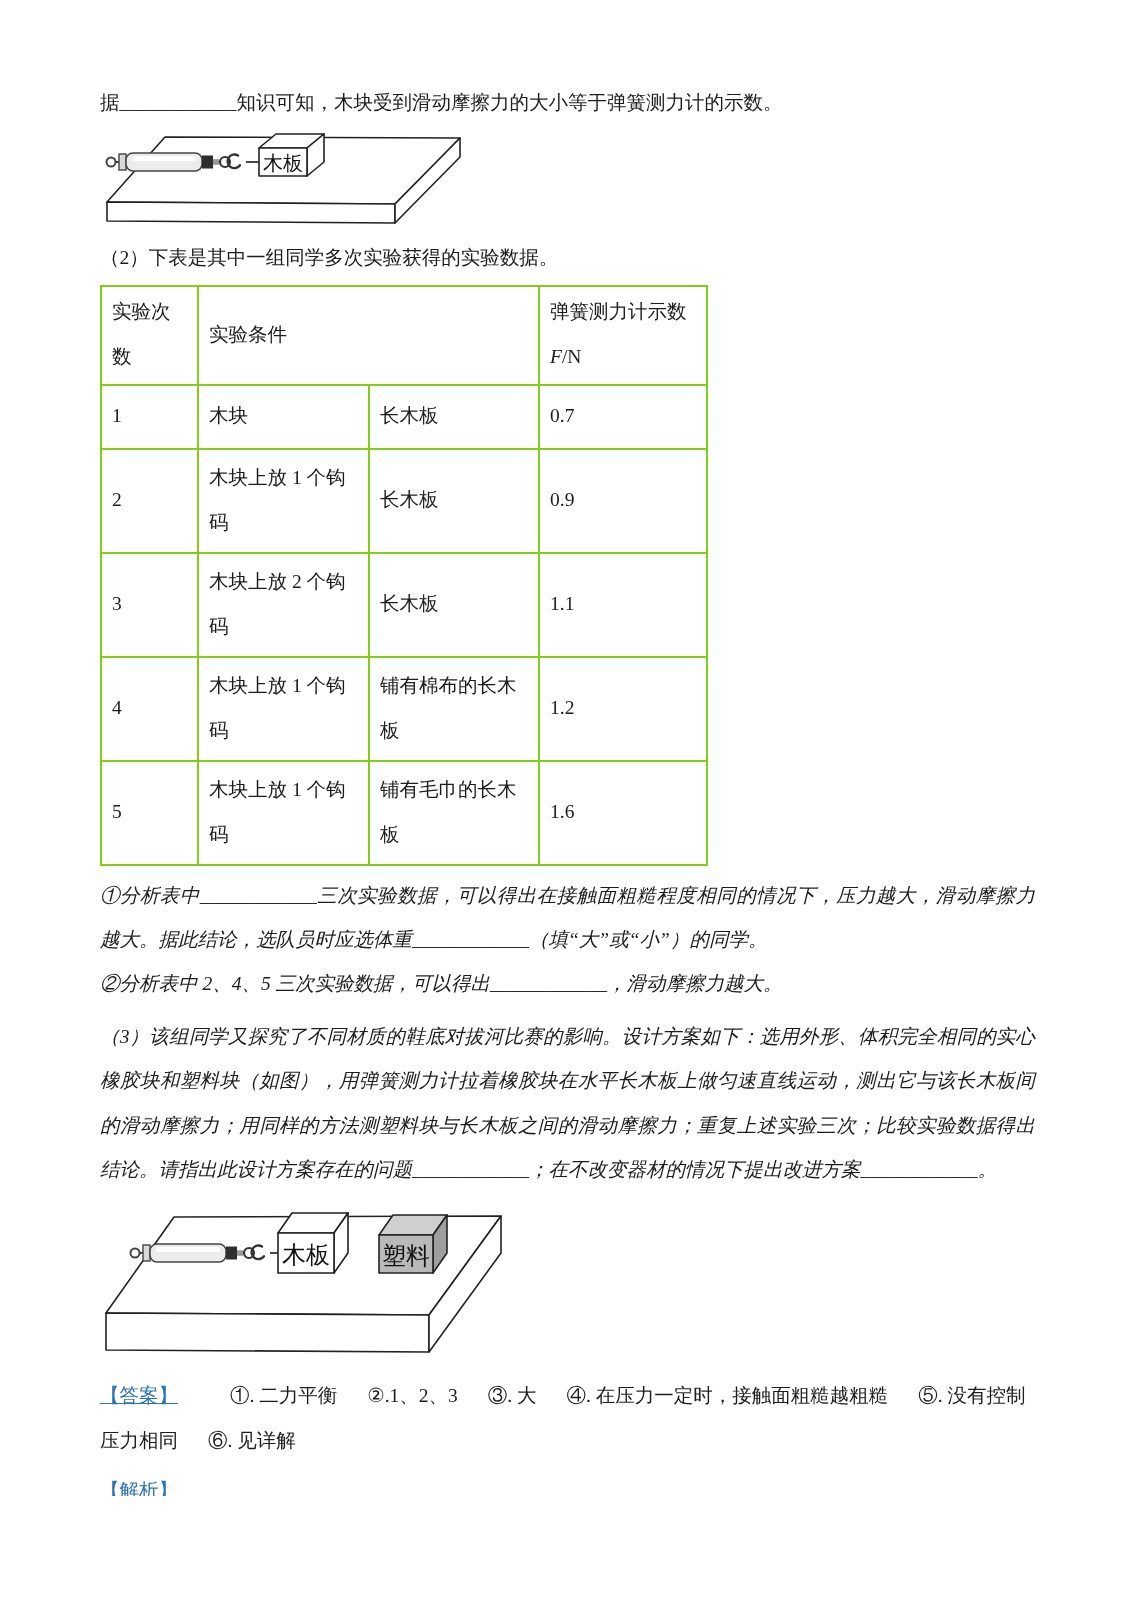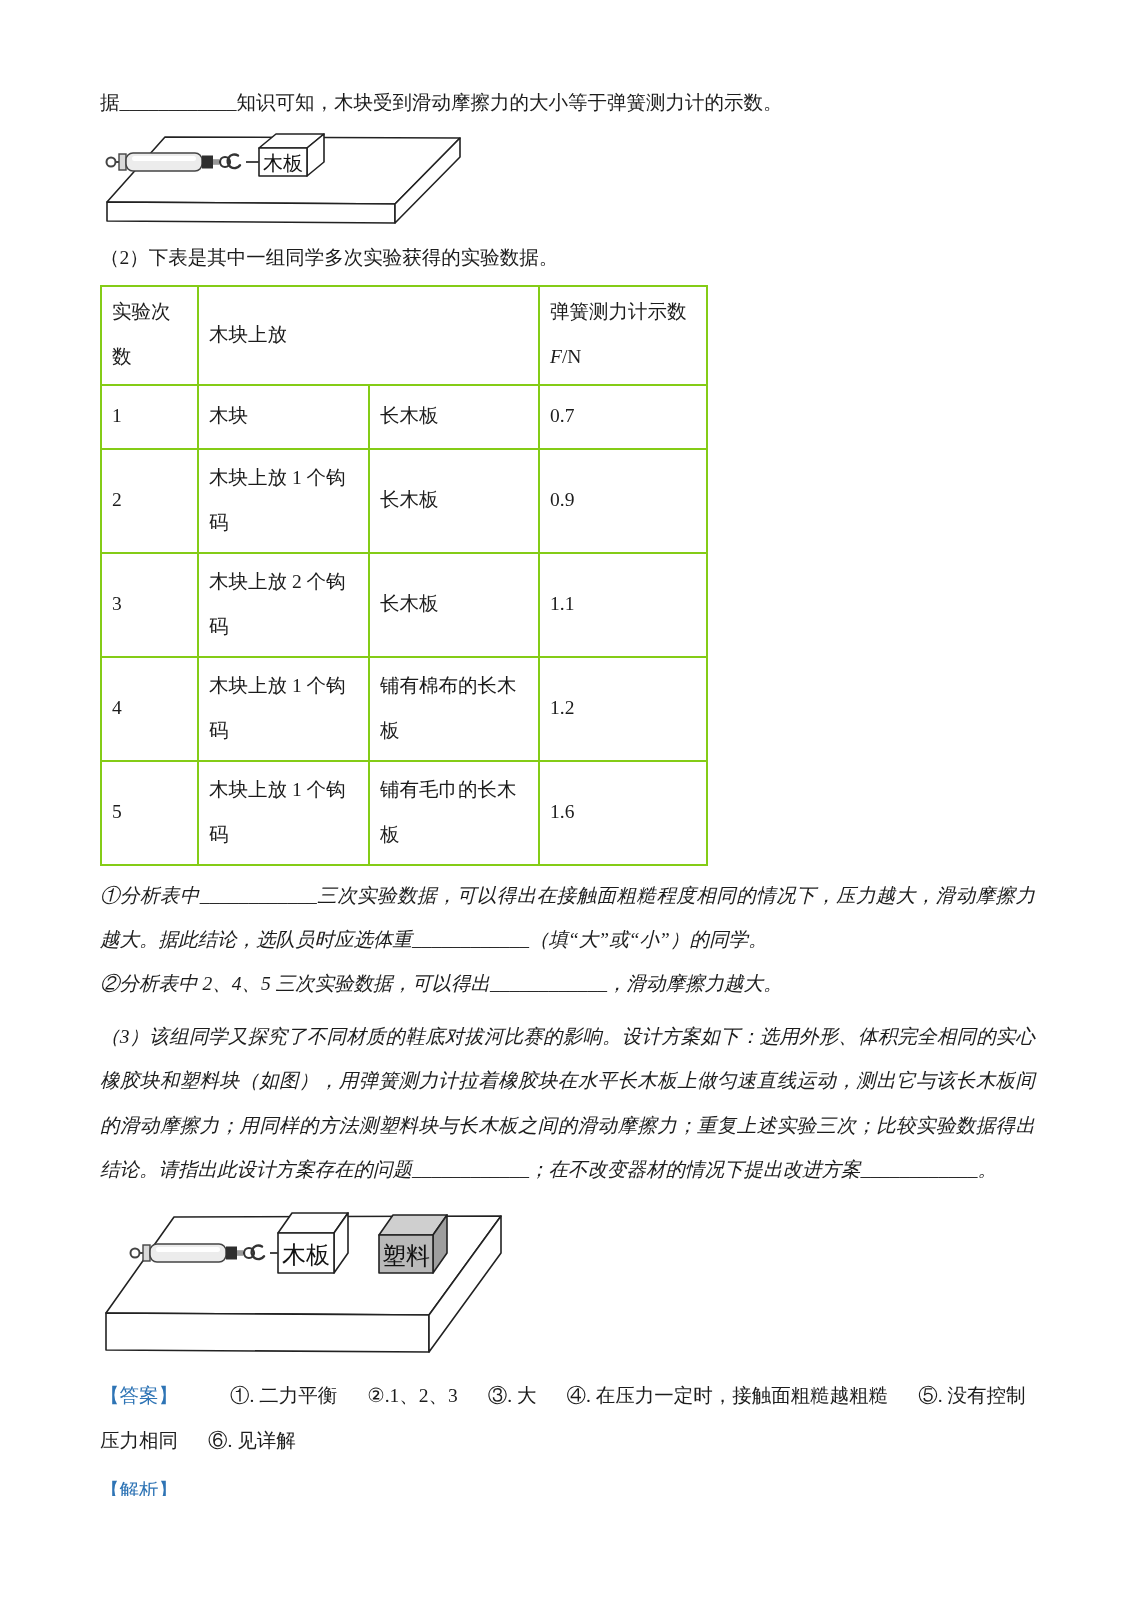--- a/index.html
+++ b/index.html
@@ -42,21 +42,21 @@
   td.c2 { width:171px; }
   td.c3 { width:170px; padding:0 12px; }
   td.c4 { width:168px; }
   tr.h-head { height:99px; }
   tr.h-one  { height:64px; }
   tr.h-two  { height:104px; }
   .it { font-style:italic; }
 
   .blue { color:#2e74b5; }
   .ans  { margin-top:20px; line-height:2.3; }
-  .ans-label { margin-right:52px; }
+  .ans-label { margin-right:52px;text-decoration:underline; }
   .ans-item  { margin-right:30px; }
   .expl { margin-top:6px; line-height:2.3; }
 
   .watermark { position:absolute; left:959px; top:1516px; display:flex; align-items:flex-end; }
   .wm-logo { position:relative; width:42px; height:50px; margin-right:9px; }
   .wm-logo .wm-a { position:absolute; left:0;  top:2px;  width:26px; height:22px; background:#f7c6c4; }
   .wm-logo .wm-b { position:absolute; left:2px; top:28px; width:20px; height:21px; background:#f7c6c4; }
   .wm-logo .wm-c { position:absolute; left:29px; top:5px; width:12px; height:43px; background:#f7c6c4; }
   .wm-brand  { font-size:37px; line-height:1.05; color:#ddd2d0; letter-spacing:3px; }
   .wm-domain { font-family:"Liberation Sans","DejaVu Sans",sans-serif; font-size:18px; font-weight:bold;
@@ -96,21 +96,21 @@
       </g>
     </svg>
   </div>
 
   <p class="line gap-m">（2）下表是其中一组同学多次实验获得的实验数据。</p>
 
   <table class="exp">
     <tbody>
         <tr class="h-head">
       <td class="c1">实验次数</td>
-      <td colspan="2">木块上放</td>
+      <td colspan="2">实验条件</td>
       <td class="c4">
         <div>弹簧测力计示数</div>
         <div><span class="it">F</span><span>/N</span></div>
       </td>
     </tr>
     <tr class="h-one">
       <td class="c1">1</td>
       <td class="c2">木块</td>
       <td class="c3">长木板</td>
       <td class="c4">0.7</td>

